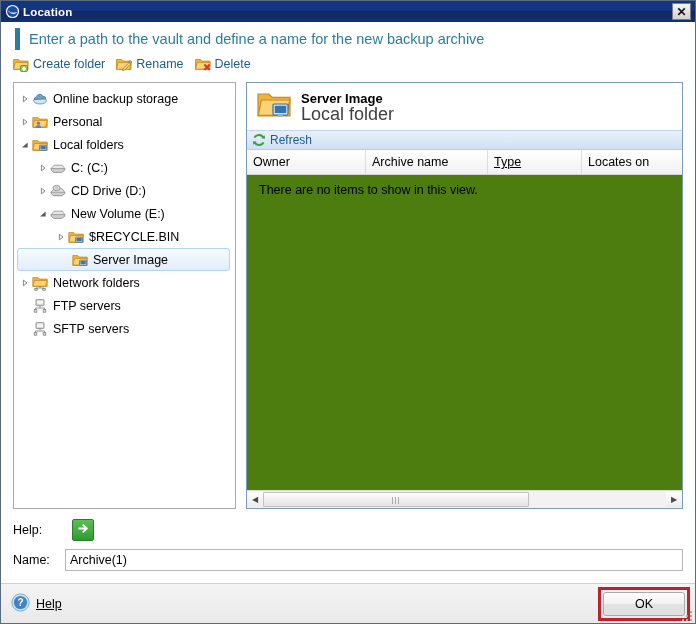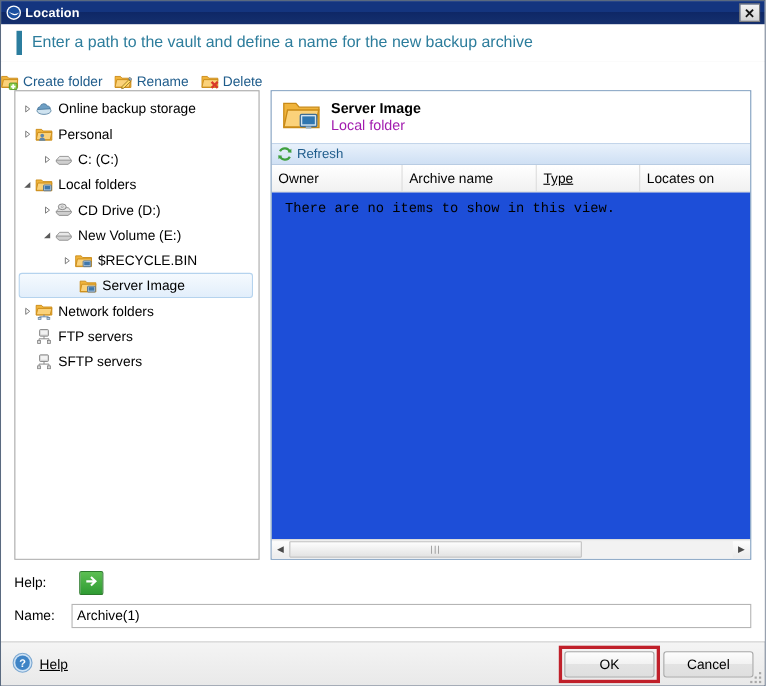--- a/index.html
+++ b/index.html
@@ -45,22 +45,22 @@
   .banner-bar{width:5px;height:22px;background:#2b7d9e;flex:0 0 5px;}
   .banner-text{
     margin-left:9px;color:#2d7d9c;font-size:14.5px;
   }
   
   .content{
     flex:1 1 auto;background:#fff;position:relative;
     display:flex;flex-direction:column;
   }
   .toolbar{
-    height:26px;flex:0 0 26px;display:flex;align-items:flex-end;
-    box-sizing:border-box;gap:0px;
+    height:26px;flex:0 0 26px;display:flex;align-items:flex-start;
+    padding-left:12px;box-sizing:border-box;gap:0px;
   }
   .tb-item{display:flex;align-items:center;margin-right:11px;cursor:default;}
   .tb-item .lbl{color:#1f5c8b;font-size:12.5px;margin-left:4px;}
   .icon16{width:16px;height:16px;display:block;flex:0 0 16px;}
   
   .panes{
     flex:1 1 auto;display:flex;padding:0 12px 0 12px;box-sizing:border-box;
   }
   .tree-pane{
     width:223px;flex:0 0 223px;box-sizing:border-box;
@@ -89,38 +89,38 @@
   .ind1{padding-left:4px;}
   .ind2{padding-left:22px;}
   .ind3{padding-left:40px;}
   
   .rp-head{
     flex:0 0 47px;display:flex;align-items:center;padding:0 0 0 10px;
     box-sizing:border-box;background:#fff;
   }
   .rp-head .txt{margin-left:10px;}
   .rp-head .t1{font-size:13px;font-weight:bold;color:#000;line-height:15px;}
-  .rp-head .t2{font-size:13px;color:#a21caf;line-height:16px;}
+  .rp-head .t2{font-size:18px;color:#404040;line-height:16px;}
   .refresh-bar{
     flex:0 0 20px;display:flex;align-items:center;padding-left:5px;
     box-sizing:border-box;
     background:linear-gradient(to bottom,#e8f1fb,#cfe0f4);
     border-top:1px solid #c3d5ea;border-bottom:1px solid #b8cce3;
   }
   .refresh-bar .lbl{color:#1f5c8b;font-size:12px;margin-left:4px;}
   .col-head{
     flex:0 0 24px;display:flex;align-items:stretch;
     background:linear-gradient(to bottom,#ffffff,#f1f1f1);
     border-bottom:1px solid #d3d3d3;
   }
   .col-head .ch{
     display:flex;align-items:center;padding-left:6px;box-sizing:border-box;
     font-size:12.5px;color:#000;border-right:1px solid #dcdcdc;
   }
-  .list-area{flex:1 1 auto;background:#1d4ed8;position:relative;padding-top:8px;font-family:Liberation Mono, monospace;}
+  .list-area{flex:1 1 auto;background:#4d7c0f;position:relative;padding-top:8px;}
   .empty-msg{padding-left:12px;font-size:12.5px;color:#000;}
   
   .hscroll{
     flex:0 0 17px;display:flex;align-items:center;
     background:#f0f0f0;border-top:1px solid #dcdcdc;
   }
   .hs-btn{
     width:16px;height:15px;flex:0 0 16px;
     display:flex;align-items:center;justify-content:center;
     color:#4a4a4a;font-size:8px;
@@ -270,50 +270,50 @@
             <svg width="16" height="16" viewBox="0 0 16 16">
               <path d="M0.8 3.6h5l1.3 1.5h8.1v8.3H0.8z" fill="#f0b43c" stroke="#c98a16" stroke-width="0.8"></path>
               <path d="M2.4 6.4h12.8l-1.6 6.6H1z" fill="#fbd27a" stroke="#c98a16" stroke-width="0.8"></path>
               <circle cx="6.4" cy="9.2" r="1.7" fill="#5e86ad"></circle>
               <path d="M3.5 14c0.2-1.9 1.5-3 2.9-3s2.7 1.1 2.9 3z" fill="#5e86ad"></path>
             </svg>
           </span>
           <span class="tlabel">Personal</span>
         </div>
 
-        <div class="tnode ind2">
-          <span class="twist">
-            <svg width="8" height="8" viewBox="0 0 8 8">
-                <path d="M2.4 1.2 L6 4 L2.4 6.8 Z" fill="none" stroke="#7a7a7a" stroke-width="0.9"></path>
-              </svg>
-          </span>
-          <span class="icon16">
-            <svg width="16" height="16" viewBox="0 0 16 16">
-              <path d="M1.2 8.6l3-3.4h8l2.6 3.4-3 3.2H3.8z" fill="#e8e8e8" stroke="#8d8d8d" stroke-width="0.8"></path>
-              <path d="M1.2 8.6h13.6v1.6l-3 2.2H3.8l-2.6-2.2z" fill="#cfcfcf" stroke="#8d8d8d" stroke-width="0.8"></path>
-            </svg>
-          </span>
-          <span class="tlabel">C: (C:)</span>
-        </div>
-
         <div class="tnode ind1">
           <span class="twist">
             <svg width="8" height="8" viewBox="0 0 8 8">
                 <path d="M1 6.6 L6.6 6.6 L6.6 1.4 Z" fill="#5a5a5a"></path>
               </svg>
           </span>
           <span class="icon16">
             <svg width="16" height="16" viewBox="0 0 16 16">
               <path d="M0.8 3.6h5l1.3 1.5h8.1v8.3H0.8z" fill="#f0b43c" stroke="#c98a16" stroke-width="0.8"></path>
               <path d="M2.4 6.4h12.8l-1.6 6.6H1z" fill="#fbd27a" stroke="#c98a16" stroke-width="0.8"></path>
               <rect x="7.6" y="8.2" width="7" height="5.2" rx="0.6" fill="#cfe0ee" stroke="#46698c" stroke-width="0.8"></rect>
               <rect x="8.5" y="9" width="5.2" height="3.3" fill="#3f77ab"></rect>
             </svg>
           </span>
           <span class="tlabel">Local folders</span>
+        </div>
+
+        <div class="tnode ind2">
+          <span class="twist">
+            <svg width="8" height="8" viewBox="0 0 8 8">
+                <path d="M2.4 1.2 L6 4 L2.4 6.8 Z" fill="none" stroke="#7a7a7a" stroke-width="0.9"></path>
+              </svg>
+          </span>
+          <span class="icon16">
+            <svg width="16" height="16" viewBox="0 0 16 16">
+              <path d="M1.2 8.6l3-3.4h8l2.6 3.4-3 3.2H3.8z" fill="#e8e8e8" stroke="#8d8d8d" stroke-width="0.8"></path>
+              <path d="M1.2 8.6h13.6v1.6l-3 2.2H3.8l-2.6-2.2z" fill="#cfcfcf" stroke="#8d8d8d" stroke-width="0.8"></path>
+            </svg>
+          </span>
+          <span class="tlabel">C: (C:)</span>
         </div>
 
         <div class="tnode ind2">
           <span class="twist">
             <svg width="8" height="8" viewBox="0 0 8 8">
                 <path d="M2.4 1.2 L6 4 L2.4 6.8 Z" fill="none" stroke="#7a7a7a" stroke-width="0.9"></path>
               </svg>
           </span>
           <span class="icon16">
             <svg width="16" height="16" viewBox="0 0 16 16">
@@ -500,21 +500,20 @@
           <text x="9.5" y="13.4" font-family="Liberation Sans, sans-serif" font-size="10" font-weight="bold" fill="#ffffff" text-anchor="middle">?</text>
         </svg>
       </span>
       <span class="lbl">Help</span>
     </div>
     <div class="btns">
       <span class="ok-wrap">
         <span class="ok-highlight"></span>
         <button class="btn">OK</button>
       </span>
-      <button class="btn">Cancel</button>
     </div>
     <span class="grip">
       <i style="right:0;bottom:0;"></i>
         <i style="right:4px;bottom:0;"></i>
         <i style="right:8px;bottom:0;"></i>
       <i style="right:0;bottom:4px;"></i>
         <i style="right:4px;bottom:4px;"></i>
       <i style="right:0;bottom:8px;"></i>
     </span>
   </div>

